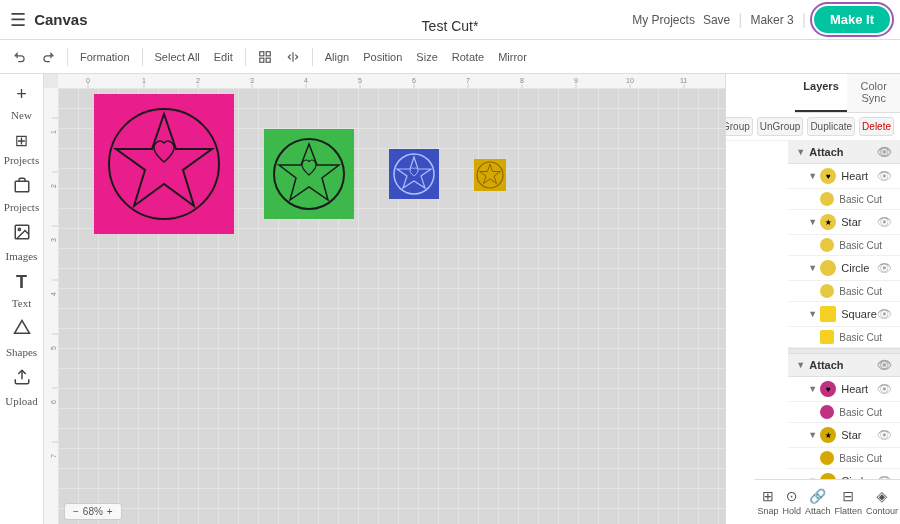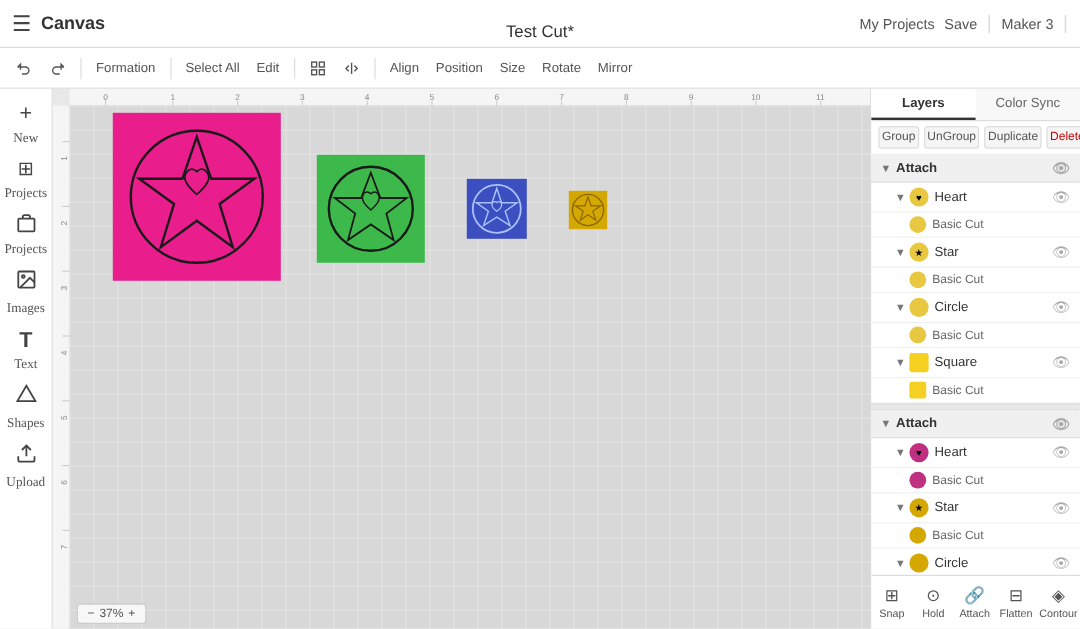--- a/index.html
+++ b/index.html
@@ -104,21 +104,21 @@
     .zoom-bar {
       position: absolute; bottom: 4px; left: 20px;
       background: rgba(255,255,255,0.8); border: 1px solid #ccc;
       border-radius: 3px; padding: 2px 8px; font-size: 10px; color: #555;
       display: flex; align-items: center; gap: 4px;
     }
 
     
     #right-panel {
       width: 175px; background: #fff; border-left: 1px solid #ddd;
-      display: flex; flex-direction: column; overflow: hidden;
+      display: flex; flex-direction: column; overflow: hidden; align-items: flex-end;
     }
 
     
     .panel-tabs {
       display: flex; border-bottom: 1px solid #ddd; background: #f8f8f8;
     }
     .panel-tab {
       flex: 1; text-align: center; padding: 6px 4px; font-size: 11px;
       color: #666; cursor: pointer; border-bottom: 2px solid transparent;
     }
@@ -185,20 +185,21 @@
 <div id="topbar">
   <span class="menu-icon">☰</span>
   <span class="app-title">Canvas</span>
   <span class="doc-title">Test Cut*</span>
   <div class="right-controls">
     <span class="my-projects">My Projects</span>
     <span class="save-btn">Save</span>
     <span style="color:#ddd;">|</span>
     <span class="maker-label">Maker 3</span>
     <span style="color:#ddd;">|</span>
+    <button class="make-it-btn">Make It</button>
   </div>
 </div>
 
 <div id="toolbar">
   <span class="tool-item">
     <svg viewBox="0 0 24 24" fill="none" stroke="#555" stroke-width="2">
         <path d="M3 10h11a5 5 0 010 10H9"></path>
         <polyline points="3 10 7 6 7 14"></polyline>
       </svg>
   </span>
@@ -380,21 +381,21 @@
     <div class="canvas-obj gold-square">
       <svg class="design-overlay" viewBox="0 0 32 32">
         <circle cx="16" cy="16" r="13" fill="none" stroke="#8b6800" stroke-width="1.2"></circle>
         <polygon points="16,5 18.5,12.5 26.5,12.5 20,17 22.5,24.5 16,20 9.5,24.5 12,17 5.5,12.5 13.5,12.5" fill="none" stroke="#8b6800" stroke-width="1"></polygon>
       </svg>
     </div>
 
 
     <div class="zoom-bar">
       <span style="cursor:pointer;">−</span>
-      <span>37%</span>
+      <span>68%</span>
       <span style="cursor:pointer;">+</span>
     </div>
   </div>
 
   <div id="right-panel">
 
     <div class="panel-tabs">
       <div class="panel-tab active">Layers</div>
       <div class="panel-tab">Color Sync</div>
     </div>

